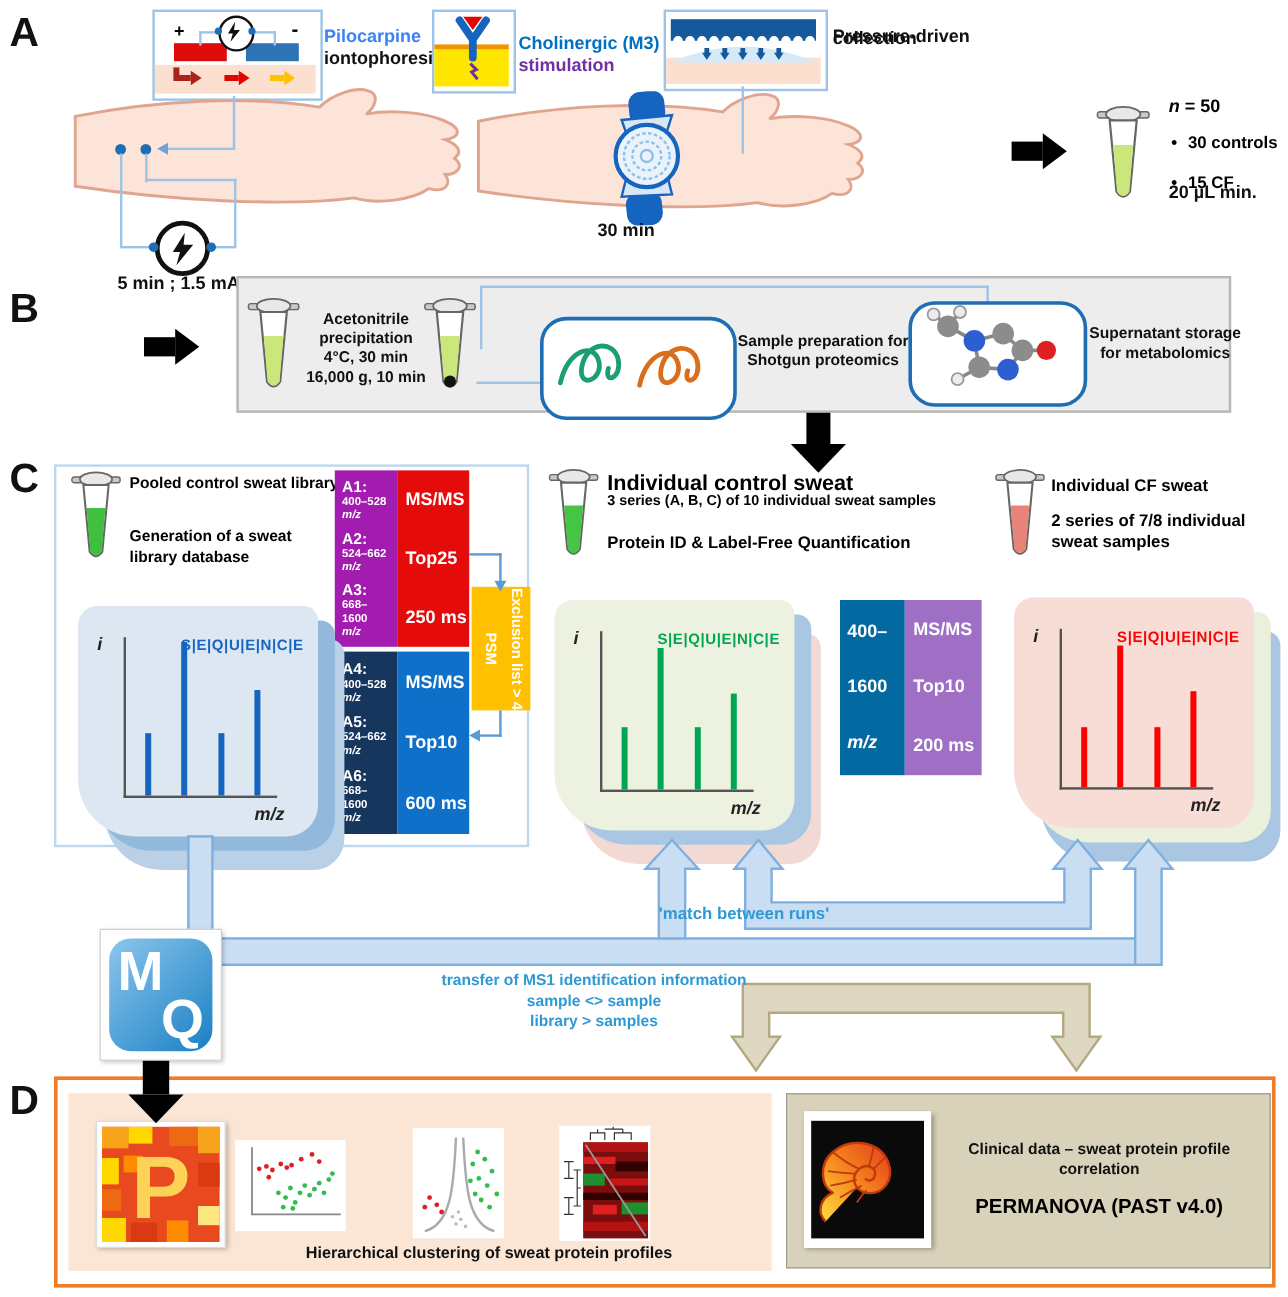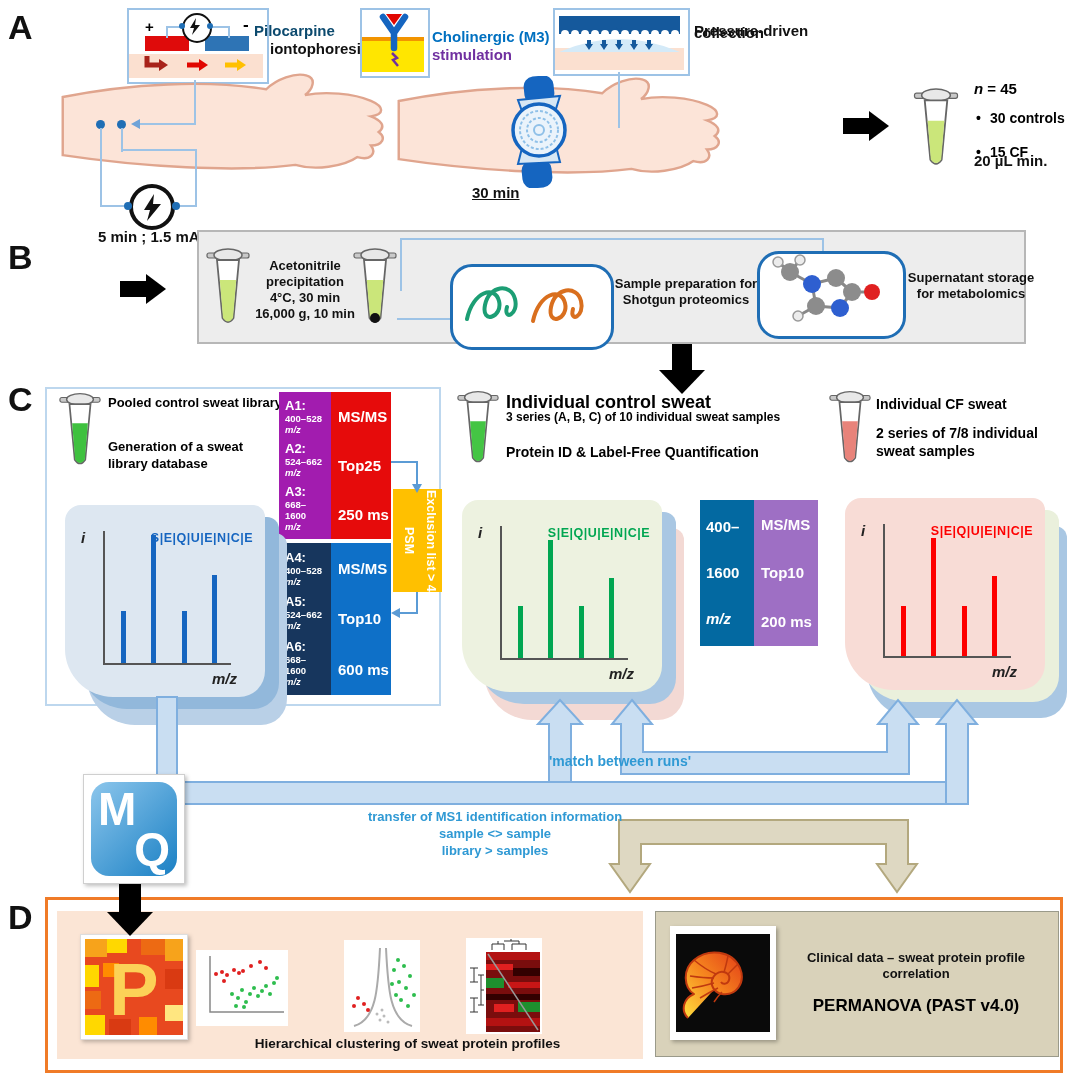--- a/index.html
+++ b/index.html
@@ -73,21 +73,21 @@
 
     <svg class="abs" style="left:14px;top:46px;" width="110" height="20">
       <path d="M4,0 v9 h12" stroke="#a8231a" stroke-width="5" fill="none"></path>
         <polygon points="16,3 16,15 25,9" fill="#a8231a"></polygon>
       <path d="M44,9 h12" stroke="#e10600" stroke-width="5" fill="none"></path>
         <polygon points="56,3 56,15 65,9" fill="#e10600"></polygon>
       <path d="M82,9 h12" stroke="#ffc000" stroke-width="5" fill="none"></path>
         <polygon points="94,3 94,15 103,9" fill="#ffc000"></polygon>
     </svg>
   </div>
-  <div class="abs cap" style="left:254px;top:22px;color:#0c4a6e;">Pilocarpine</div>
+  <div class="abs cap" style="left:270px;top:22px;color:#3b82f6;">Pilocarpine</div>
   <div class="abs cap" style="left:270px;top:40px;">iontophoresis</div>
 
   <div class="inset" style="left:360px;top:8px;width:66px;height:66px;">
     <div class="abs" style="left:0;top:30px;width:62px;height:32px;background:#ffe600;"></div>
     <div class="abs" style="left:0;top:27px;width:62px;height:4px;background:#f29400;"></div>
     <svg class="abs" style="left:16px;top:2px;" width="32" height="58">
       <path d="M5,5 L16,21 M27,5 L16,21 M16,21 L16,36" stroke="#1565c0" stroke-width="6.5" stroke-linecap="round" fill="none"></path>
       <polygon points="8,2 24,2 16,13" fill="#e10600"></polygon>
       <path d="M14,41 l5,5 l-4,2 l5,6" stroke="#7030a0" stroke-width="2.5" fill="none"></path>
     </svg>
@@ -163,32 +163,32 @@
   <svg class="abs" style="left:494px;top:76px;" width="88" height="112">
     <rect x="30" y="0" width="30" height="28" rx="10" fill="#1565c0" transform="rotate(-6 45 14)"></rect>
     <rect x="28" y="84" width="30" height="28" rx="10" fill="#1565c0" transform="rotate(-6 43 98)"></rect>
     <path d="M24,24 L66,20 L61,36 L29,38 Z" fill="#d7e7f4" stroke="#1565c0" stroke-width="2"></path>
     <path d="M28,72 L62,70 L66,86 L24,88 Z" fill="#d7e7f4" stroke="#1565c0" stroke-width="2"></path>
     <circle cx="45" cy="54" r="26" fill="#eaf3fb" stroke="#1565c0" stroke-width="3.5"></circle>
     <circle cx="45" cy="54" r="19" fill="none" stroke="#8fc0e8" stroke-width="2" stroke-dasharray="3,2"></circle>
     <circle cx="45" cy="54" r="12" fill="none" stroke="#8fc0e8" stroke-width="2" stroke-dasharray="3,2"></circle>
     <circle cx="45" cy="54" r="5" fill="none" stroke="#8fc0e8" stroke-width="2"></circle>
   </svg>
-  <div class="abs cap" style="left:472px;top:184px;text-decoration:underline;">30 min</div>
+  <div class="abs cap" style="left:498px;top:184px;">30 min</div>
 
   <div class="blk" style="left:843px;top:118px;width:26px;height:16px;"></div>
   <div class="blk-head-r" style="left:869px;top:111px;"></div>
 
   <svg class="abs" style="left:912px;top:86px;" width="48" height="84" viewBox="0 0 46 82">
     <rect x="2" y="7" width="42" height="5" rx="2" fill="#c9c9c9" stroke="#666" stroke-width="1.2"></rect>
     <ellipse cx="23" cy="9" rx="14" ry="6" fill="#e8e8e8" stroke="#666" stroke-width="1.5"></ellipse>
     <path d="M12,14 L34,14 L28.5,72 Q23,80 17.5,72 Z" fill="#fff" stroke="#666" stroke-width="1.8"></path>
     <path d="M14.8,34 L31.2,34 L28,72 Q23,79 18,72 Z" fill="#cbe67a"></path>
   </svg>
-  <div class="abs b" style="left:974px;top:80px;font-size:15px;"><span class="i">n</span><span> = 45</span></div>
+  <div class="abs b" style="left:974px;top:80px;font-size:15px;"><span class="i">n</span><span> = 50</span></div>
   <div class="abs bullet" style="left:974px;top:110px;">30 controls</div>
   <div class="abs bullet" style="left:974px;top:128px;">15 CF</div>
   <div class="abs cap" style="left:974px;top:152px;">20 µL min.</div>
 
   <div class="abs panel-label" style="left:8px;top:238px;">B</div>
   <div class="blk" style="left:120px;top:281px;width:26px;height:16px;"></div>
   <div class="blk-head-r" style="left:146px;top:274px;"></div>
 
   <div class="abs" style="left:197px;top:230px;width:825px;height:110px;background:#ededed;border:2px solid #b7b7b7;"></div>
 

